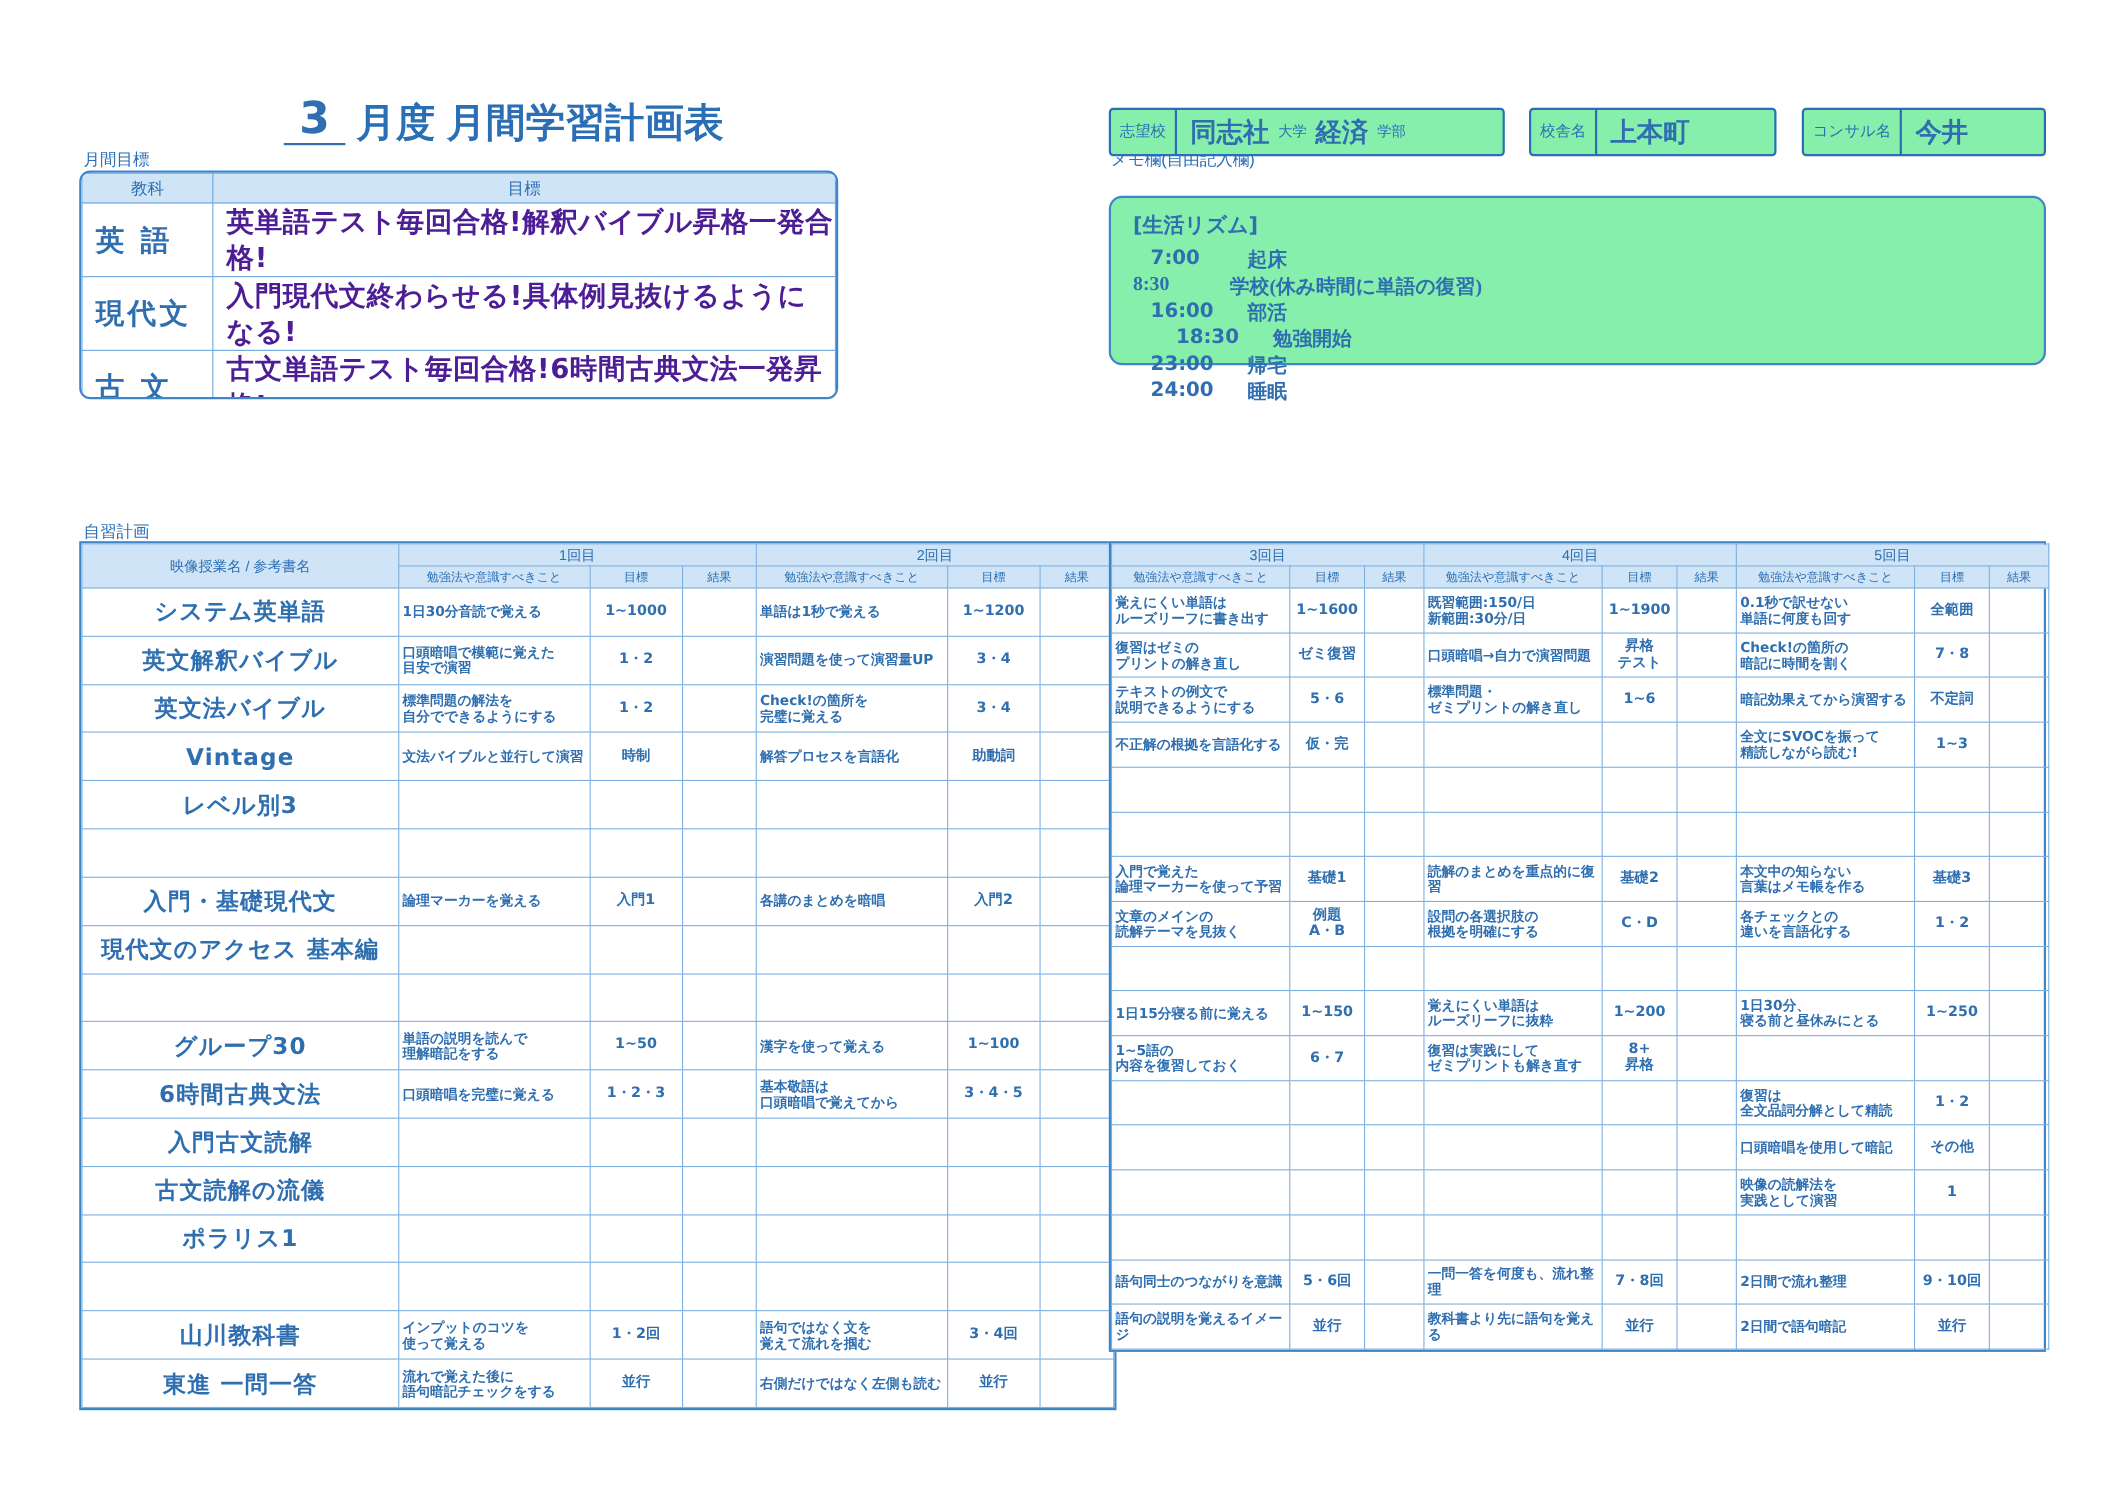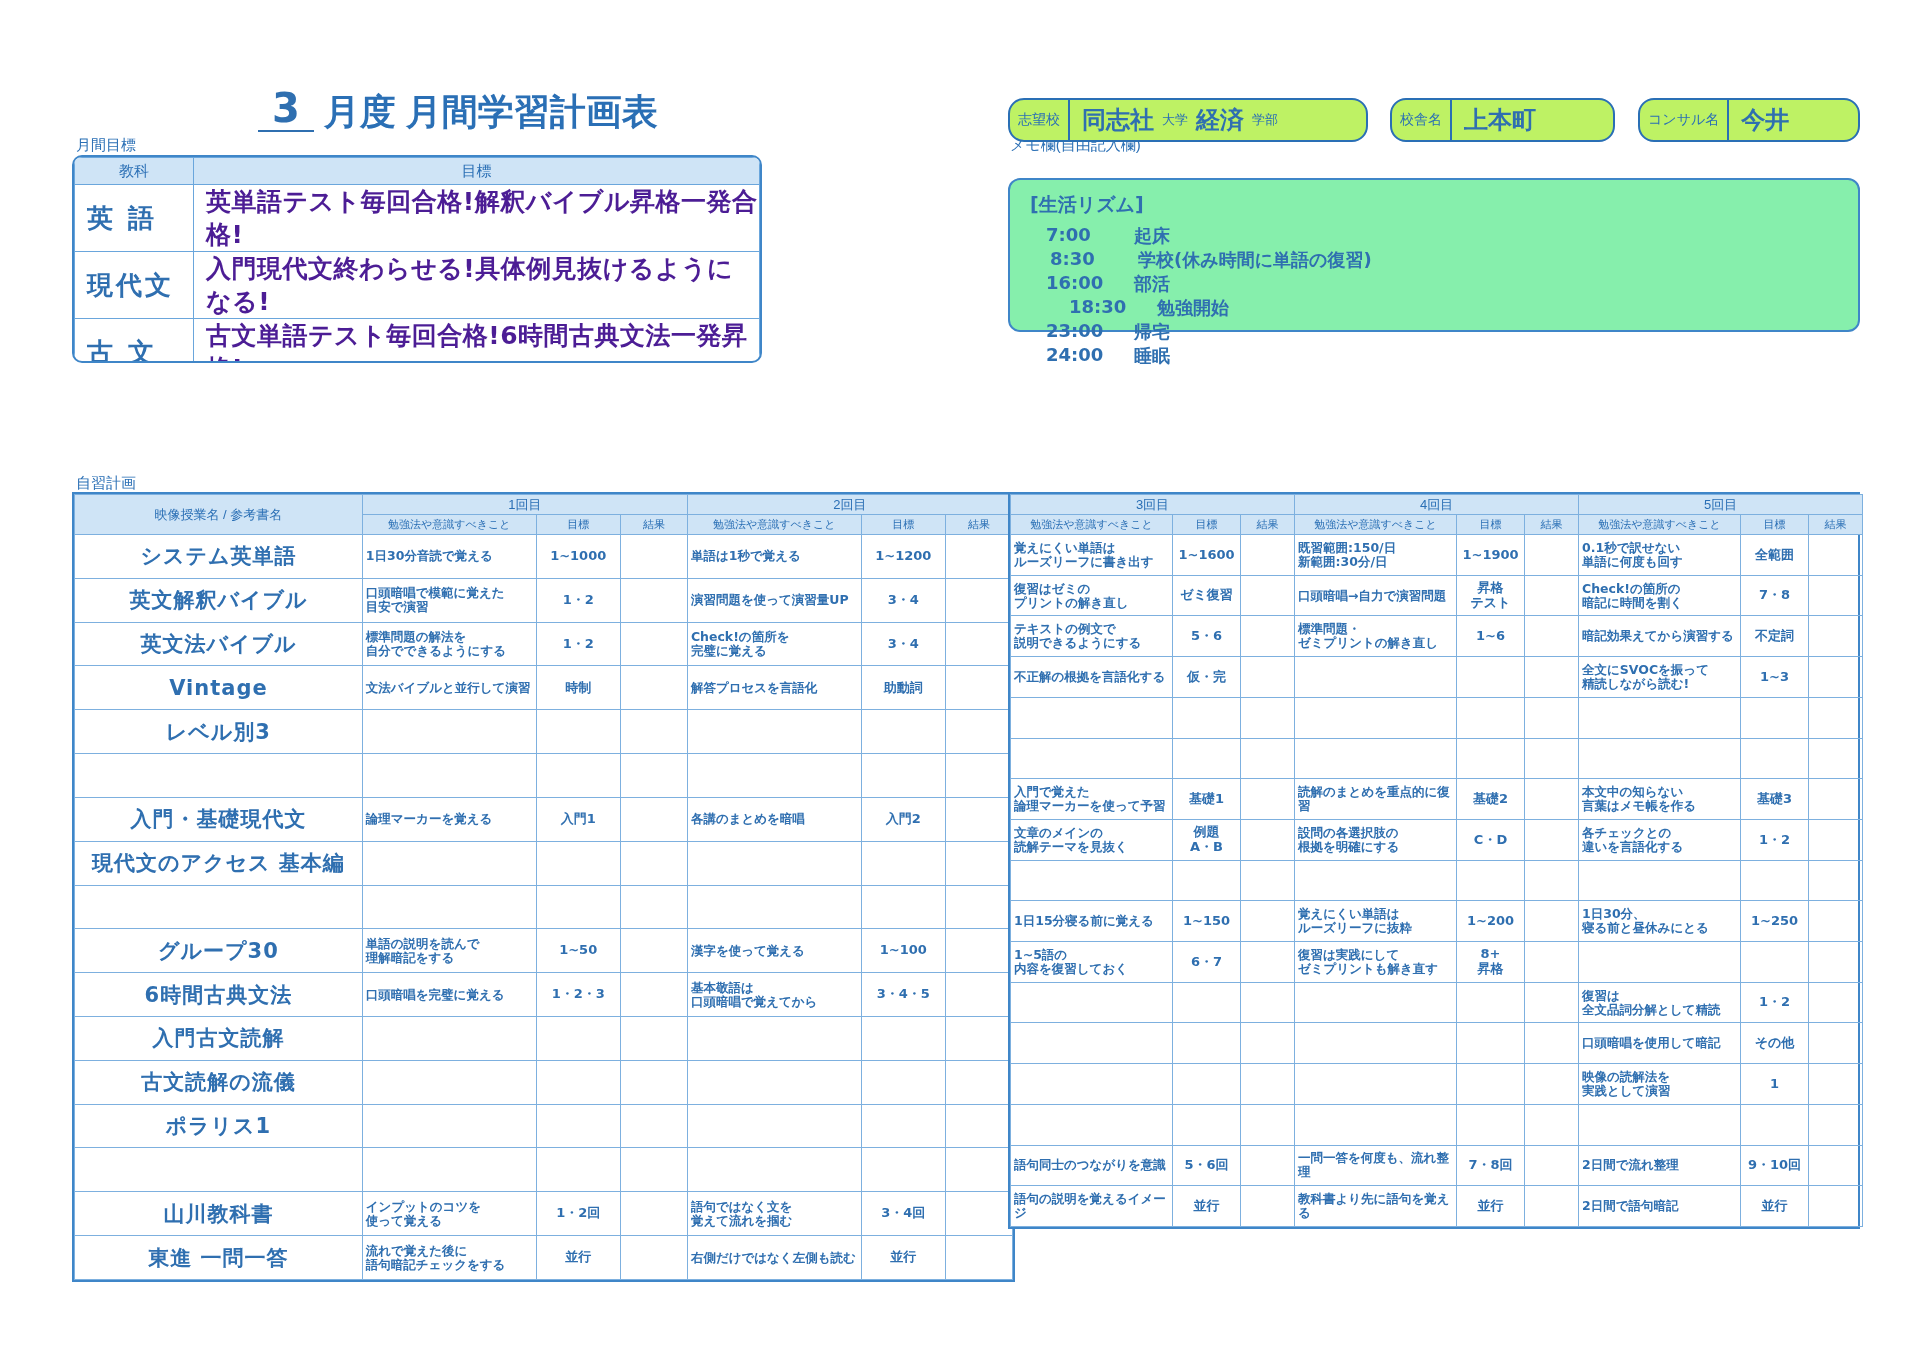--- a/index.html
+++ b/index.html
@@ -97,25 +97,25 @@
     color: #4c1d95;
     text-align: left;
     padding-left: 12px;
     letter-spacing: 0.5px;
   }
   
   .field-wrap {
     position: absolute;
     height: 44px;
     border: 2px solid #2a6fb5;
-    border-radius: 16px;
+    border-radius: 4px;
     box-sizing: border-box;
     display: flex;
     align-items: stretch;
-    background: #bef264;
+    background: #86efac;
   }
   .field-label {
     display: flex;
     align-items: center;
     justify-content: center;
     font-size: 14px;
     color: #2a6fb5;
     padding: 0 8px;
     border-right: 2px solid #2a6fb5;
     white-space: nowrap;
@@ -275,21 +275,21 @@
     </table>
   </div>
 
   <div id="memo-box">
     <div id="memo-title">[生活リズム]</div>
     <div id="memo-lines">
         <div class="memo-line" style="left: 36px; top: 44px;">
           <span class="memo-time">7:00</span>
           <span>起床</span>
         </div>
-        <div class="memo-line" style="left: 40px; top: 68px;">
+        <div class="memo-line" style="left: 20px; top: 68px; font-family: Liberation Serif, serif;">
           <span class="memo-time">8:30</span>
           <span>学校(休み時間に単語の復習)</span>
         </div>
         <div class="memo-line" style="left: 36px; top: 92px;">
           <span class="memo-time">16:00</span>
           <span>部活</span>
         </div>
         <div class="memo-line" style="left: 20px; top: 116px; margin-left: 39px;">
           <span class="memo-time">18:30</span>
           <span>勉強開始</span>

